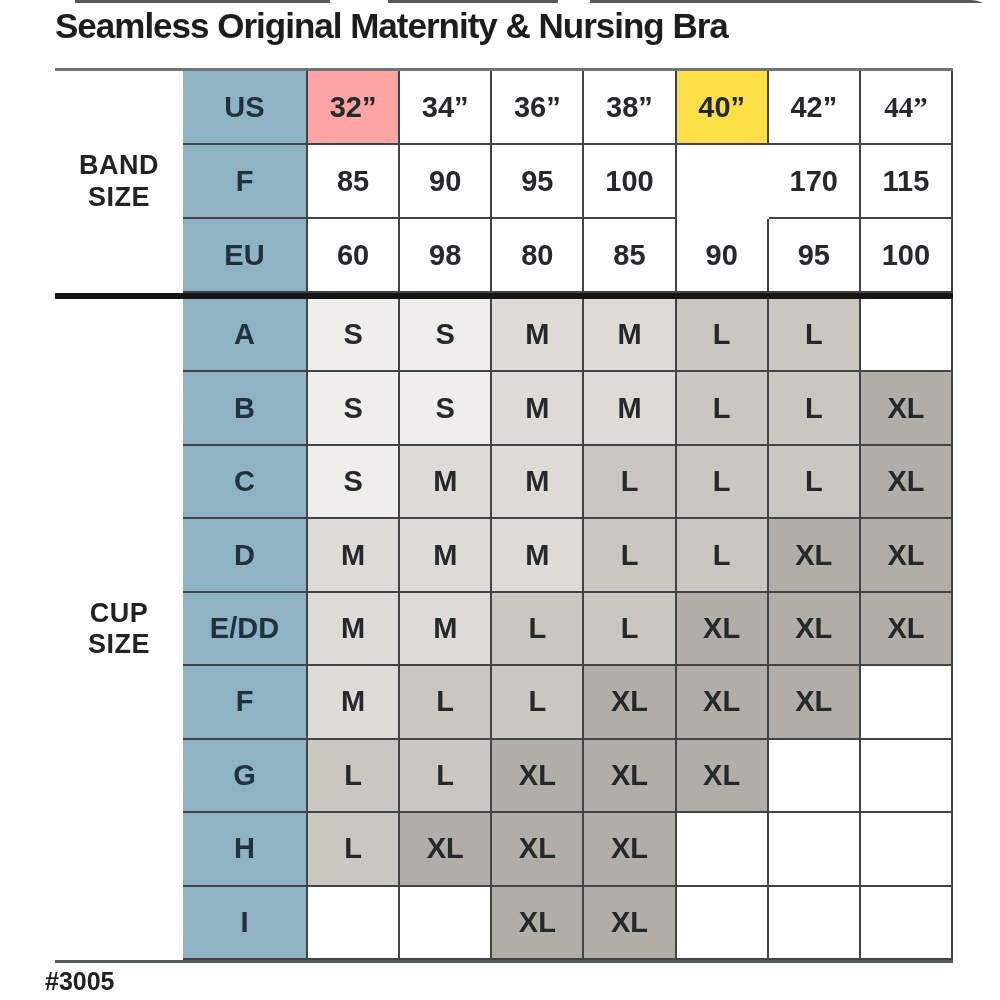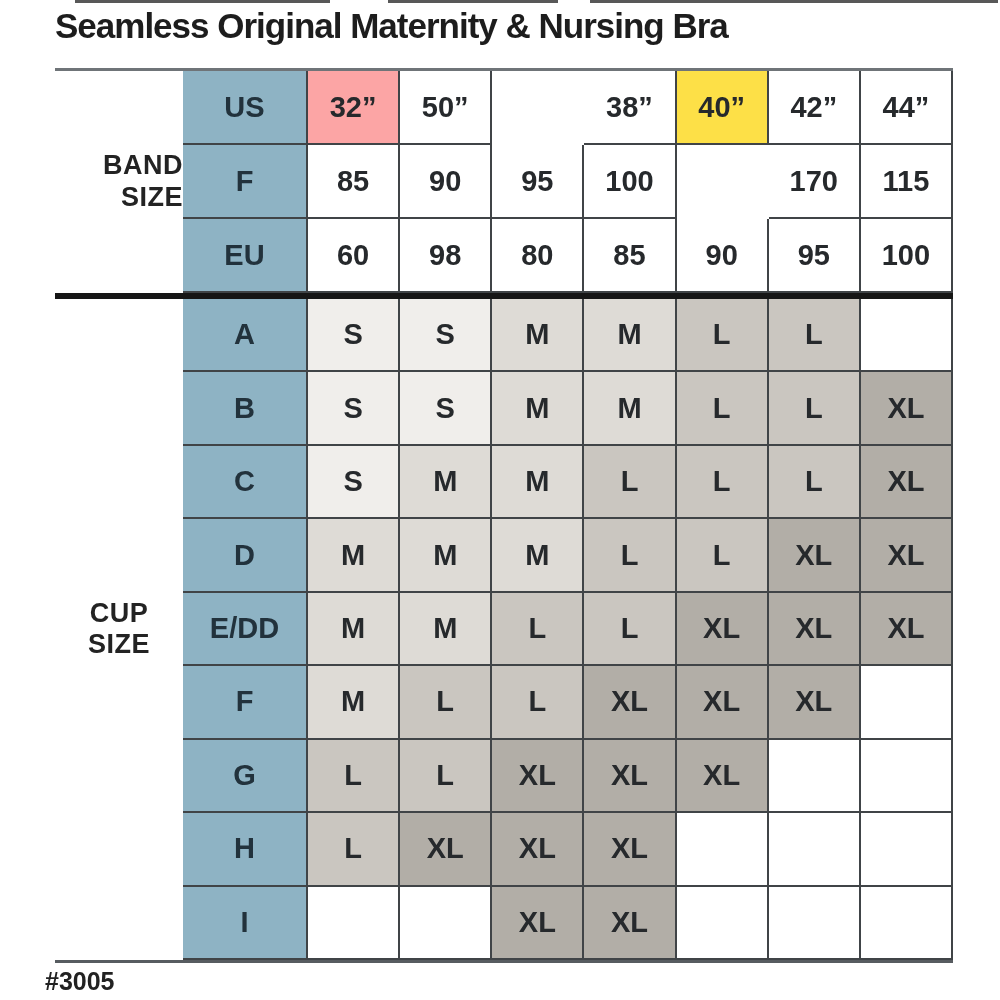--- a/index.html
+++ b/index.html
@@ -3,20 +3,21 @@
 <meta charset="utf-8">
 <style>
   html, body { margin: 0; padding: 0; background: #ffffff; }
   .page {
     position: relative;
     width: 1000px;
     height: 1000px;
     background: #ffffff;
     overflow: hidden;
     font-family: "Liberation Sans", sans-serif;
+    border-radius: 30px;
   }
   
   .artifact .seg { position: absolute; top: 0; height: 3px; background: #3b3b3b; opacity: .85; }
   .artifact .s1 { left: 75px;  width: 255px; }
   .artifact .s2 { left: 388px; width: 170px; }
   .artifact .s3 { left: 590px; width: 408px; }
 
   .title {
     position: absolute;
     left: 55px; top: 6px;
@@ -84,31 +85,32 @@
 
   <div class="artifact">
     <span class="seg s1"></span>
     <span class="seg s2"></span>
     <span class="seg s3"></span>
   </div>
 
   <h1 class="title">Seamless Original Maternity &amp; Nursing Bra</h1>
 
   <div class="size-table">
-      <div class="cell sectionlabel" style="grid-area: 1 / 1 / span 3; align-items: flex-end;">
+      <div class="cell sectionlabel" style="grid-area: 1 / 1 / span 3;">
         <span>BAND</span>
         <span>SIZE</span>
       </div>
       <div class="cell rowhead" style="grid-area: 1 / 2;">US</div>
       <div class="cell bandval" style="grid-area: 1 / 3; background: #fca5a5;">32”</div>
-      <div class="cell bandval" style="grid-area: 1 / 4; background: rgb(255, 255, 255);">50”</div>
+      <div class="cell bandval" style="grid-area: 1 / 4; background: rgb(255, 255, 255);">34”</div>
+      <div class="cell bandval" style="grid-area: 1 / 5; background: rgb(255, 255, 255);">36”</div>
       <div class="cell bandval" style="grid-area: 1 / 6; background: rgb(255, 255, 255);">38”</div>
       <div class="cell bandval" style="grid-area: 1 / 7; background: #fde047;">40”</div>
       <div class="cell bandval" style="grid-area: 1 / 8; background: rgb(255, 255, 255);">42”</div>
-      <div class="cell bandval" style="grid-area: 1 / 9; background: rgb(255, 255, 255);">44”</div>
+      <div class="cell bandval" style="grid-area: 1 / 9; background: rgb(255, 255, 255); font-family: Liberation Serif, serif;">44”</div>
       <div class="cell rowhead" style="grid-area: 2 / 2;">F</div>
       <div class="cell bandval" style="grid-area: 2 / 3; background: rgb(255, 255, 255);">85</div>
       <div class="cell bandval" style="grid-area: 2 / 4; background: rgb(255, 255, 255);">90</div>
       <div class="cell bandval" style="grid-area: 2 / 5; background: rgb(255, 255, 255);">95</div>
       <div class="cell bandval" style="grid-area: 2 / 6; background: rgb(255, 255, 255);">100</div>
       <div class="cell bandval" style="grid-area: 2 / 8; background: rgb(255, 255, 255);">170</div>
       <div class="cell bandval" style="grid-area: 2 / 9; background: rgb(255, 255, 255);">115</div>
       <div class="cell rowhead" style="grid-area: 3 / 2;">EU</div>
       <div class="cell bandval" style="grid-area: 3 / 3; background: rgb(255, 255, 255);">60</div>
       <div class="cell bandval" style="grid-area: 3 / 4; background: rgb(255, 255, 255);">98</div>

